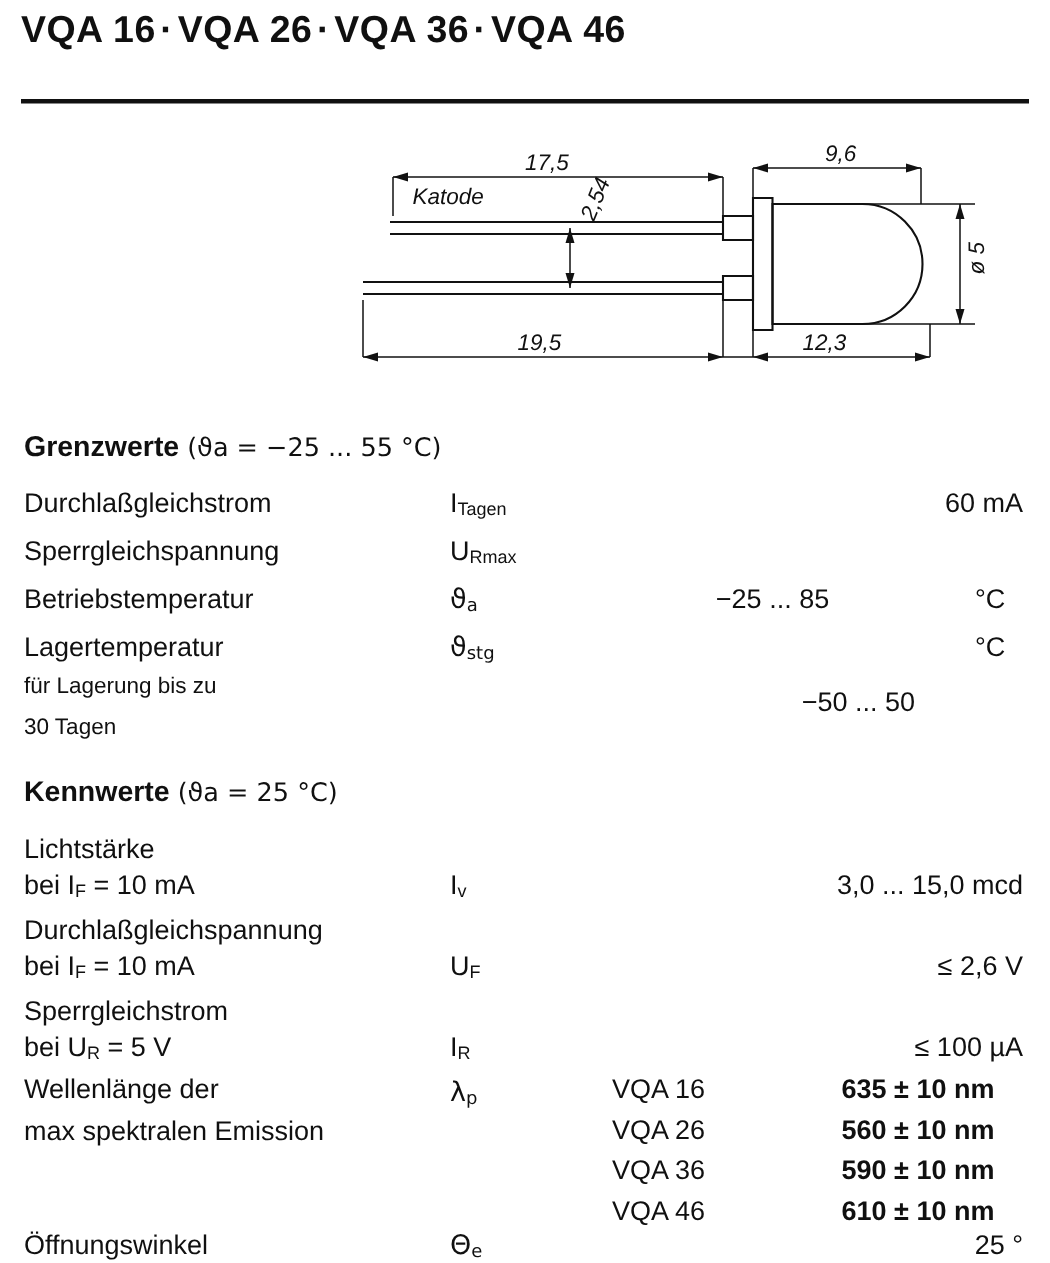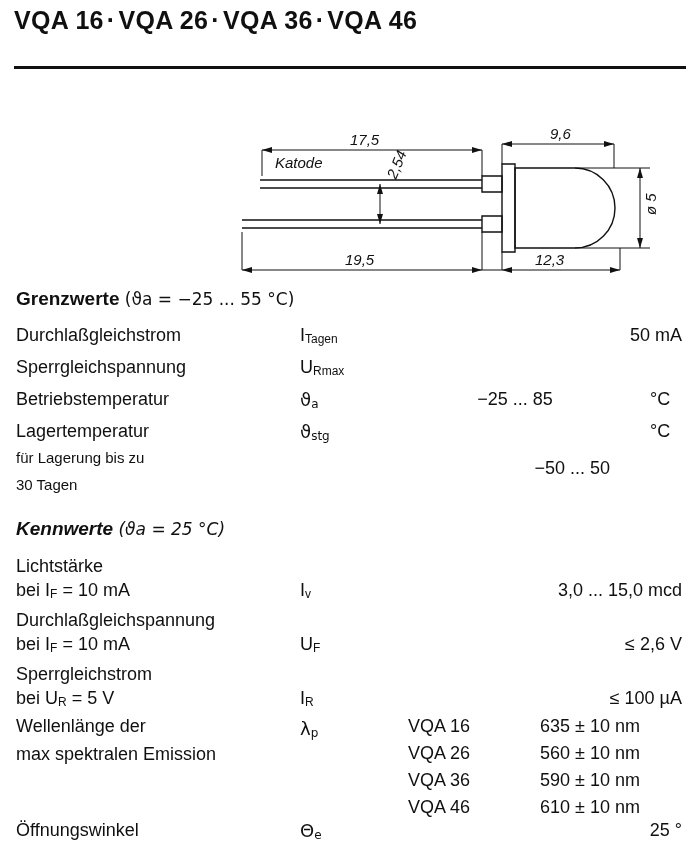--- a/index.html
+++ b/index.html
@@ -45,48 +45,47 @@
     background: #111;
   }
 
   
   .drawing {
     position: absolute;
     left: 220px;
     top: 88px;
     width: 450px;
     height: 175px;
-    margin-top: 32px;
   }
   .drawing svg { display: block; }
 
   
   .section-head {
     position: absolute;
     font-size: 19px;
     font-weight: bold;
     white-space: nowrap;
   }
   .section-head .cond {
     font-weight: normal;
     font-size: 17px;
   }
   #grenzwerte-head { left: 16px; top: 288px; }
-  #kennwerte-head  { left: 16px; top: 518px; font-style: italic; }
+  #kennwerte-head  { left: 16px; top: 518px; }
 
   .row {
     position: absolute;
     font-size: 18px;
     white-space: nowrap;
   }
   .col-name  { left: 16px; }
   .col-sym   { left: 300px; }
   .col-type  { left: 408px; }
   .col-val   { left: 420px; width: 262px; text-align: right; }
-  .col-val2  { left: 540px; width: 144px; text-align: left; }
+  .col-val2  { left: 540px; width: 144px; text-align: center; font-weight: bold; }
   .col-unit  { left: 650px; }
 
   .sub { font-size: 12px; vertical-align: -2px; }
 
   .greek { font-family: "DejaVu Sans", sans-serif; }
 
   .note {
     position: absolute;
     left: 16px;
     font-size: 15px;
@@ -173,21 +172,21 @@
     </svg>
   </div>
 
   <div class="section-head" id="grenzwerte-head">
     <span>Grenzwerte</span>
     <span class="cond greek">(ϑa = −25 ... 55 °C)</span>
   </div>
 
   <div class="row col-name" style="top:325px">Durchlaßgleichstrom</div>
   <div class="row col-sym" style="top:325px"><span>I</span><span class="sub">Tagen</span></div>
-  <div class="row col-val" style="top:325px">50 mA</div>
+  <div class="row col-val" style="top:325px">60 mA</div>
 
   <div class="row col-name" style="top:357px">Sperrgleichspannung</div>
   <div class="row col-sym" style="top:357px"><span>U</span><span class="sub">Rmax</span></div>
 
   <div class="row col-name" style="top:389px">Betriebstemperatur</div>
   <div class="row col-sym greek" style="top:389px"><span>ϑ</span><span class="sub">a</span></div>
   <div class="row col-val" style="top:389px; width:190px;text-align:center;">−25 ... 85</div>
   <div class="row col-unit" style="top:389px">°C</div>
 
   <div class="row col-name" style="top:421px">Lagertemperatur</div>

